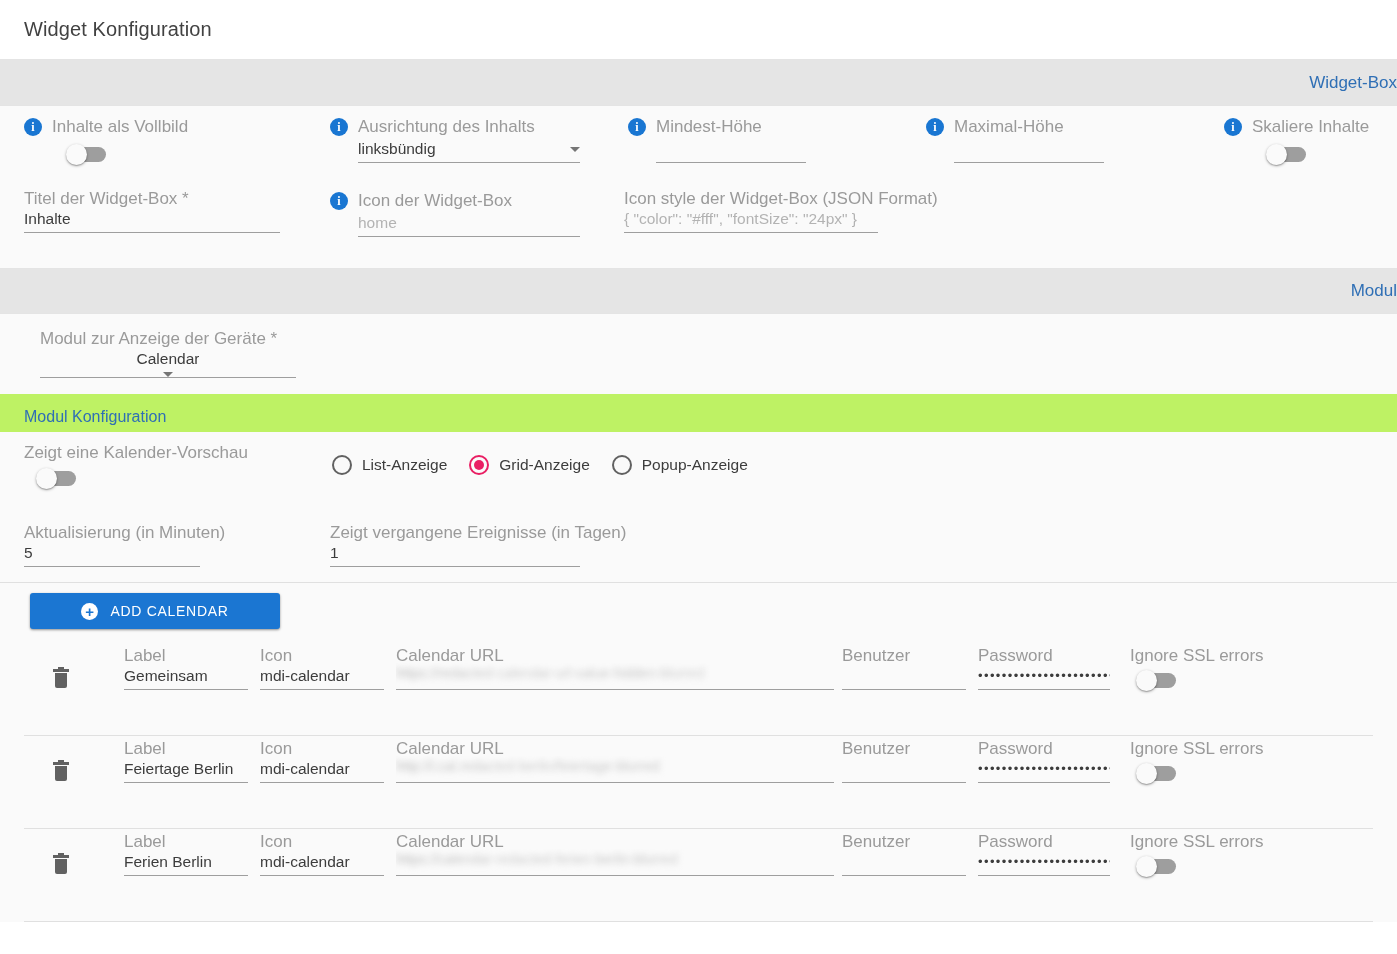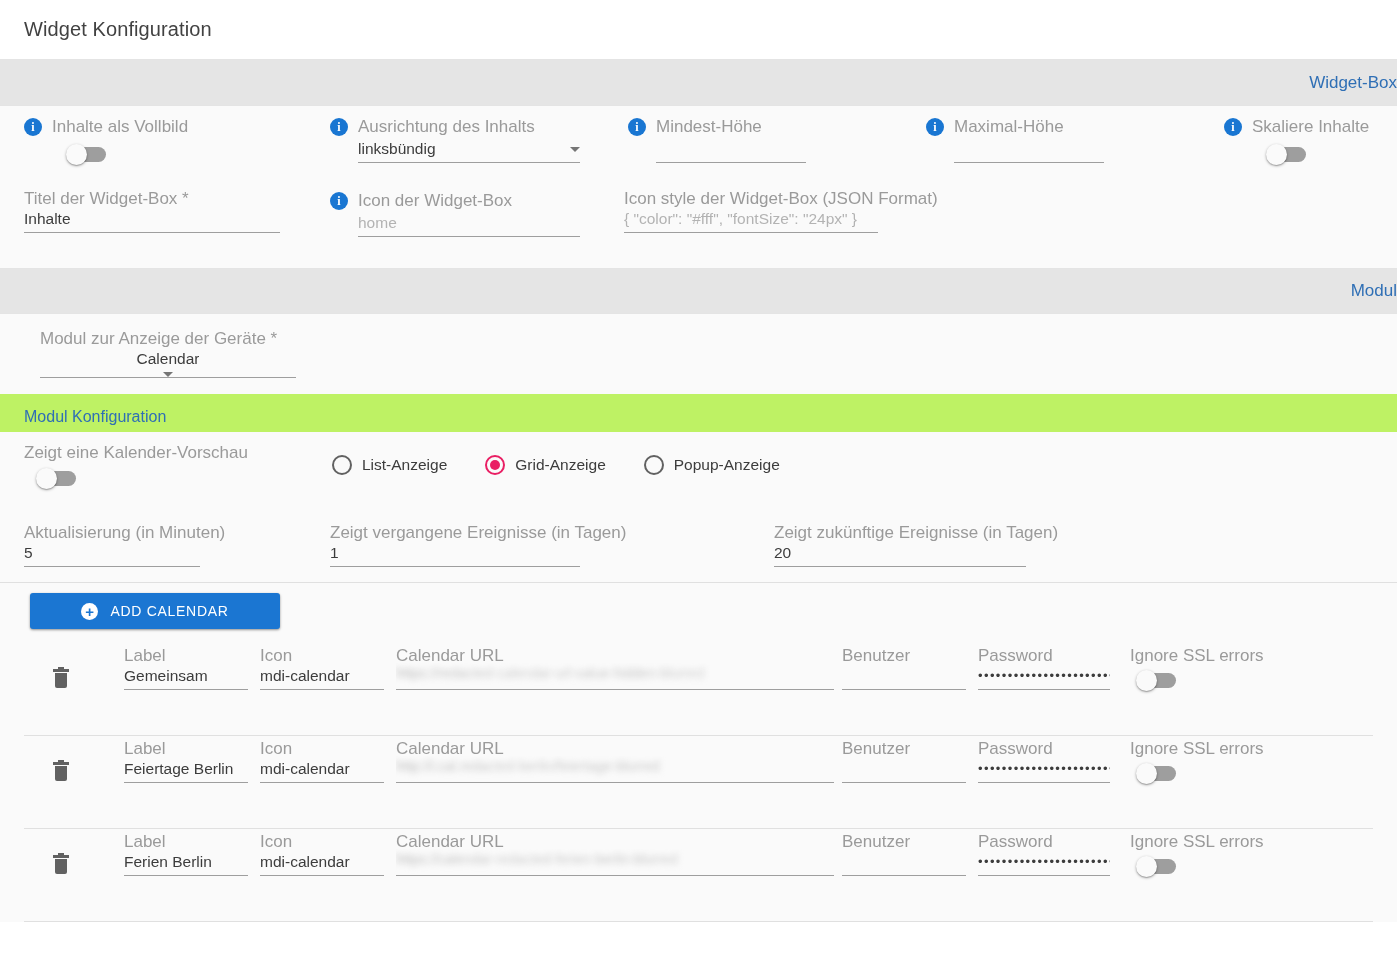--- a/index.html
+++ b/index.html
@@ -275,21 +275,21 @@
 
   <div style="position:relative;height:62px;">
     <div class="field" style="position:absolute;left:24px;top:0;width:260px;">
       <div class="flabel">Zeigt eine Kalender-Vorschau</div>
       <div style="margin-top:11px;margin-left:14px;">
         <span class="toggle"><span class="knob"></span></span>
       </div>
     </div>
 
     <div class="field" style="position:absolute;left:332px;top:0;">
-      <div class="radio-row" style="margin-top:9px;gap:16px;">
+      <div class="radio-row" style="margin-top:9px;">
         <div class="radio-opt">
           <span class="radio-circ"></span>
           <span class="radio-label">List-Anzeige</span>
         </div>
         <div class="radio-opt">
           <span class="radio-circ on"></span>
           <span class="radio-label">Grid-Anzeige</span>
         </div>
         <div class="radio-opt">
           <span class="radio-circ"></span>
@@ -303,25 +303,20 @@
     <div class="field" style="position:absolute;left:24px;top:0;width:176px;">
       <div class="flabel">Aktualisierung (in Minuten)</div>
       <div class="fvalue">5</div>
       <div class="underline"></div>
     </div>
     <div class="field" style="position:absolute;left:330px;top:0;width:250px;">
       <div class="flabel">Zeigt vergangene Ereignisse (in Tagen)</div>
       <div class="fvalue">1</div>
       <div class="underline"></div>
     </div>
-    <div class="field" style="position:absolute;left:774px;top:0;width:252px;">
-      <div class="flabel">Zeigt zukünftige Ereignisse (in Tagen)</div>
-      <div class="fvalue">20</div>
-      <div class="underline"></div>
-    </div>
   </div>
 
   <div class="divider"></div>
 
   <div style="padding:10px 0 0 30px;">
     <button class="btn-primary">
       <span class="plus">+</span>
       <span>ADD CALENDAR</span>
     </button>
   </div>

